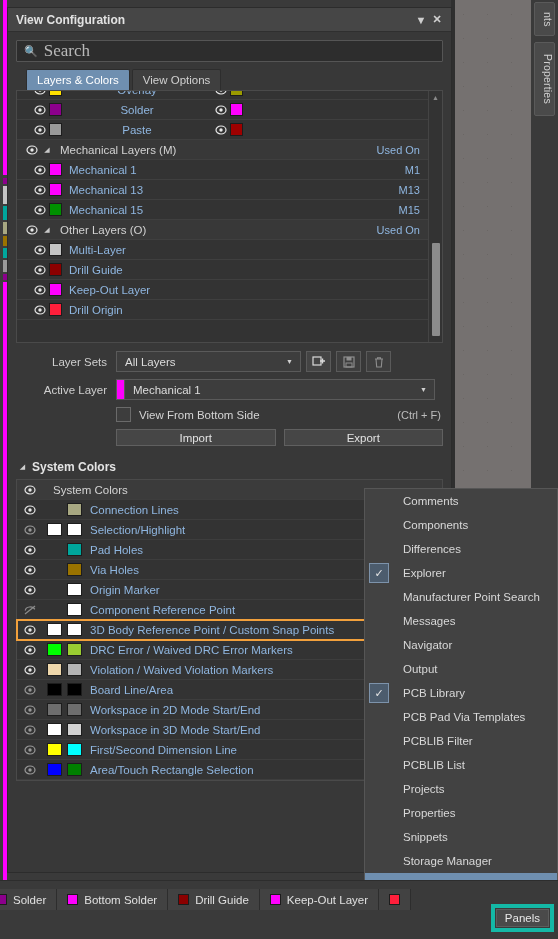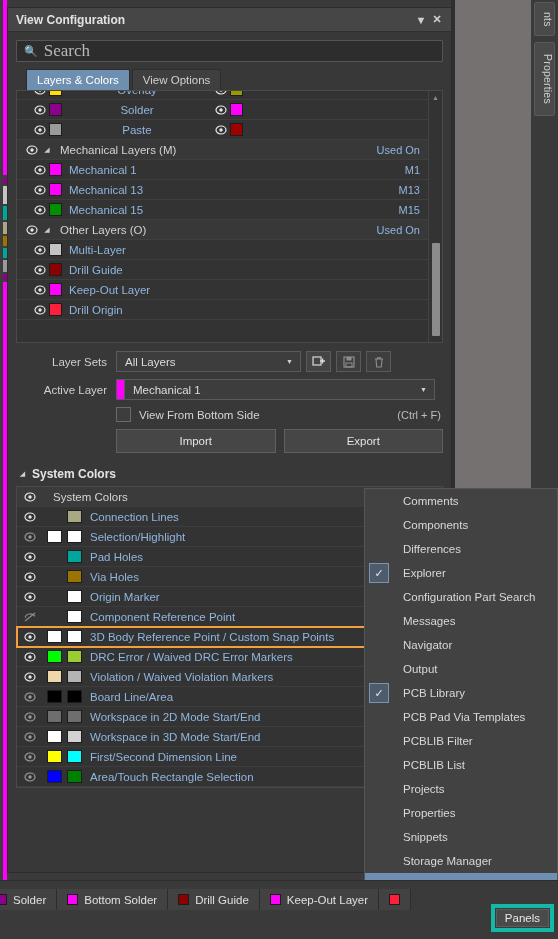--- a/index.html
+++ b/index.html
@@ -112,21 +112,21 @@
     display:flex; align-items:center; justify-content:center; color:#d8d8d8;
   }
   .iconbtn.dim { color:#808080; background:#3e3e3e; }
   .activecolor { width:8px; height:21px; background:#ff00ff; border:1px solid #5a5a5a; border-right:none; }
   .cbline { display:flex; align-items:center; padding-left:100px; margin-bottom:7px; }
   .cbox { width:15px; height:15px; background:#3d3d3d; border:1px solid #6a6a6a; margin-right:8px; }
   .cbtext { color:#d4d4d4; font-size:11.5px; flex:1; }
   .cbhint { color:#bdbdbd; font-size:11px; padding-right:2px; }
   .btnrow { display:flex; gap:8px; padding-left:100px; }
   .btn {
-    flex:1; height:24px; background:#464646; border:1px solid #606060;
+    flex:1; height:17px; background:#464646; border:1px solid #606060;
     display:flex; align-items:center; justify-content:center;
     color:#e2e2e2; font-size:11.5px;
   }
 
   
   #sc-header { display:flex; align-items:center; gap:5px; padding:8px 8px 5px 10px; }
   #sc-header .tri { font-size:7px; color:#cfcfcf; width:9px; }
   #sc-header .t { font-weight:bold; font-size:12px; color:#e4e4e4; }
   #sc-wrap { margin:0 8px; border:1px solid #4a4a4a; background:#333; }
   .srow { height:20px; display:flex; align-items:center; border-bottom:1px solid #3d3d3d; font-size:11.5px; }
@@ -745,21 +745,21 @@
     <div class="mitem">
       <span class="mcheck"></span>
       <span class="mlabel">Differences</span>
     </div>
     <div class="mitem">
       <span class="mcheck box">✓</span>
       <span class="mlabel">Explorer</span>
     </div>
     <div class="mitem">
       <span class="mcheck"></span>
-      <span class="mlabel">Configuration Part Search</span>
+      <span class="mlabel">Manufacturer Point Search</span>
     </div>
     <div class="mitem">
       <span class="mcheck"></span>
       <span class="mlabel">Messages</span>
     </div>
     <div class="mitem">
       <span class="mcheck"></span>
       <span class="mlabel">Navigator</span>
     </div>
     <div class="mitem">

